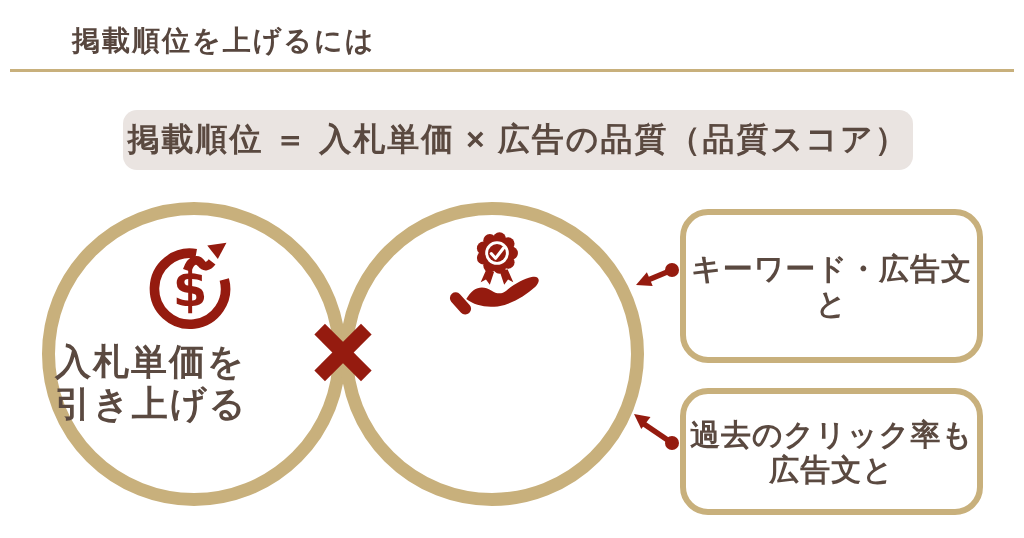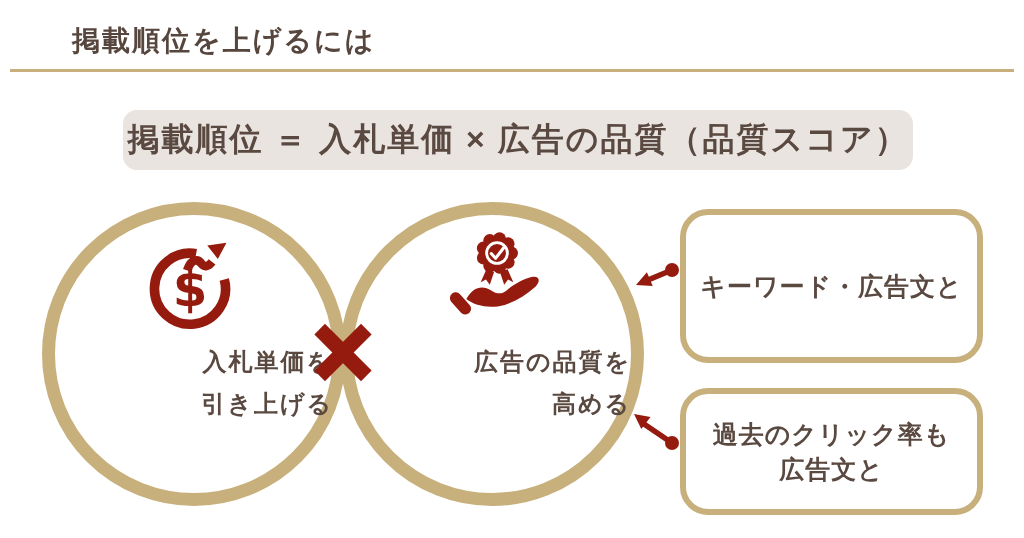--- a/index.html
+++ b/index.html
@@ -17,34 +17,34 @@
   }
   .formula-text{font-size:32px;letter-spacing:2px;white-space:nowrap;}
   .circle{
     position:absolute;top:202px;width:304px;height:304px;box-sizing:border-box;
     border:13px solid #c8b07c;border-radius:50%;background:#ffffff;
   }
   .circle-left{left:42px;}
   .circle-right{left:340px;}
   .circle-icon{position:absolute;}
   .circle-label{
-    position:absolute;left:0;top:126px;width:100%;text-align:right;
-    font-size:24px;line-height:42px;letter-spacing:2px;
+    position:absolute;left:0;top:126px;width:100%;text-align:left;
+    font-size:36px;line-height:42px;letter-spacing:2px;
   }
   .multiply{position:absolute;left:308px;top:317px;width:70px;height:70px;z-index:5;}
   .multiply .bar{
     position:absolute;left:2px;top:27.5px;width:66px;height:15px;background:#951b0f;
   }
   .multiply .bar1{transform:rotate(45deg);}
   .multiply .bar2{transform:rotate(-45deg);}
   .callout{
     position:absolute;left:680px;width:303px;box-sizing:border-box;background:#fff;
     border:6px solid #c8b07c;border-radius:28px;
     display:flex;flex-direction:column;align-items:center;justify-content:center;
-    text-align:center;font-size:25px;line-height:35px;letter-spacing:1px;
+    text-align:center;font-size:30px;line-height:35px;letter-spacing:1px;
   }
   .callout-1{top:209px;height:154px;}
   .callout-2{top:388px;height:127px;}
   .connectors{position:absolute;left:0;top:0;width:1024px;height:538px;pointer-events:none;z-index:6;}
   .icon-red{fill:#951b0f;}
 </style>
 </head>
 <body>
 
 <div class="canvas">
@@ -91,24 +91,20 @@
       <circle cx="50" cy="24" r="12.3" fill="#ffffff"></circle>
       <circle cx="50" cy="24" r="9.3" class="icon-red"></circle>
       <path d="M 44,24.5 L 48.5,29.5 L 57,18.5" fill="none" stroke="#ffffff" stroke-width="3.2" stroke-linecap="round" stroke-linejoin="round"></path>
       <polygon class="icon-red" points="39,41 47,43.5 42.5,57 38.5,51.5 33,54.5"></polygon>
       <polygon class="icon-red" points="61,41 53,43.5 57.5,57 61.5,51.5 67,54.5"></polygon>
       <rect class="icon-red" x="6" y="63" width="12" height="27" rx="6" transform="rotate(-42 12 76.5)"></rect>
       <path class="icon-red" d="M 18,72 C 25,59 35,57 44,63 C 50,67 55,67 60,63
                C 68,56 78,51 86,49 C 94,47 96,53 90,59
                C 81,67 70,74 58,78 C 44,82 28,80 18,72 Z"></path>
     </svg>
-    <div class="circle-label">
-      <span style="display:block">広告の品質を</span>
-      <span style="display:block">高める</span>
-    </div>
   </div>
 
   <div class="callout callout-1">
     <span>キーワード・広告文と</span>
   </div>
 
   <div class="callout callout-2">
     <span>過去のクリック率も</span>
     <span>広告文と</span>
   </div>

